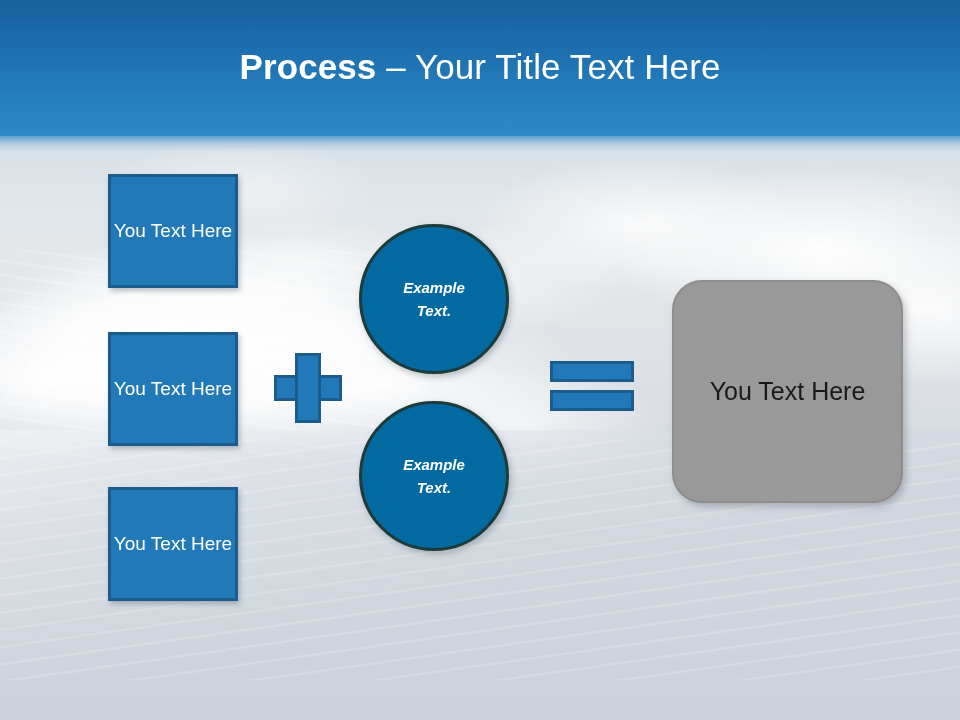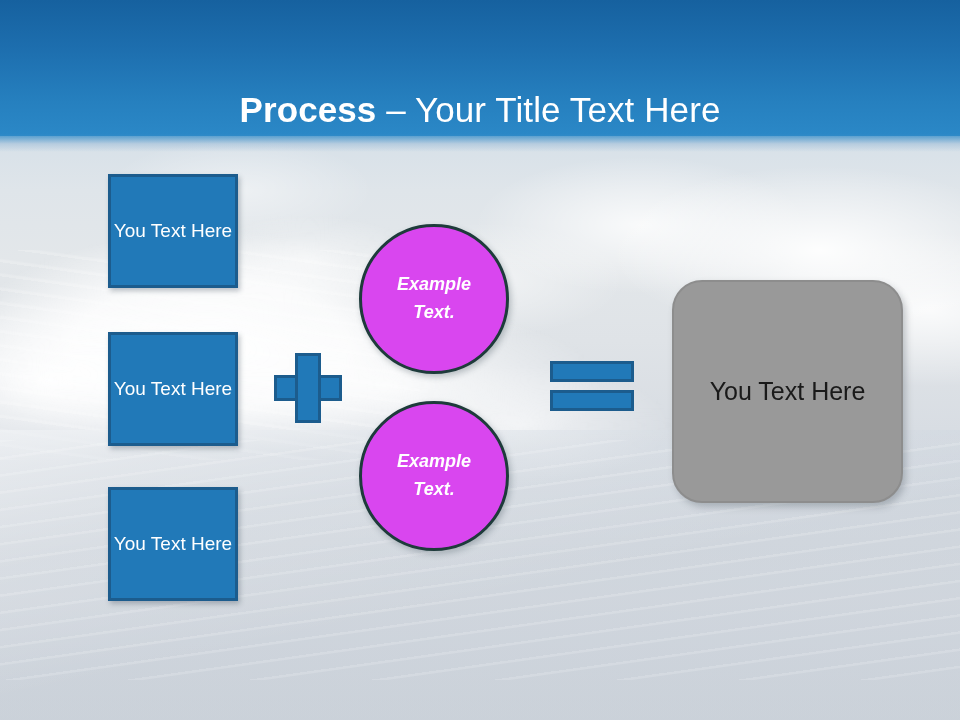--- a/index.html
+++ b/index.html
@@ -90,21 +90,20 @@
   }
   .slide-title {
     position:absolute; left:0; top:48px; width:960px;
     text-align:center;
     color:#ffffff;
     font-size:35px;
     font-weight:400;
     letter-spacing:0.1px;
     white-space:nowrap;
     line-height:1.1;
-    margin-top:43px;
   }
   .slide-title .tt-strong { font-weight:700; }
   .slide-title .tt-sep { font-weight:400; }
 
   
   .box-blue {
     position:absolute;
     width:130px; height:114px;
     background:#2179b8;
     border:3px solid #1c5c8d;
@@ -131,25 +130,25 @@
   }
   .op-plus .bar-h { left:0; top:22px;  width:68px; height:26px; }
   .op-plus .bar-v { left:21px; top:0;  width:26px; height:70px; }
   .op-plus .patch { position:absolute; left:24px; top:25px; width:20px; height:20px; background:#2179b8; }
 
   
   .circle-teal {
     position:absolute;
     width:150px; height:150px;
     border-radius:50%;
-    background:#d946ef;
+    background:#0369a1;
     border:3px solid #1e3b3b;
     display:flex; flex-direction:column; align-items:center; justify-content:center;
     color:#ffffff;
-    font-size:18px;
+    font-size:15px;
     font-weight:700;
     font-style:italic;
     line-height:1.55;
     text-align:center;
     box-shadow:2px 3px 6px rgba(50,65,75,0.30);
   }
   #circle1 { left:359px; top:224px; }
   #circle2 { left:359px; top:401px; }
 
   

